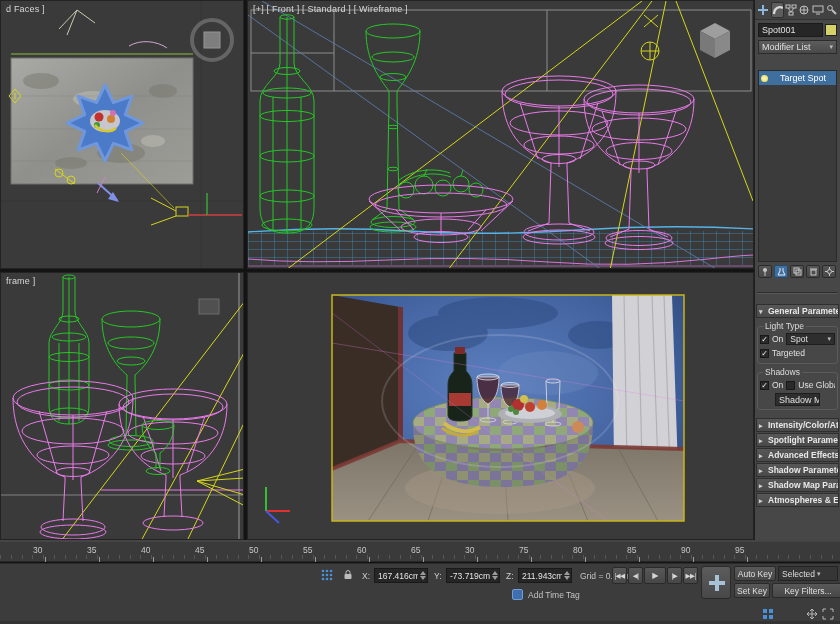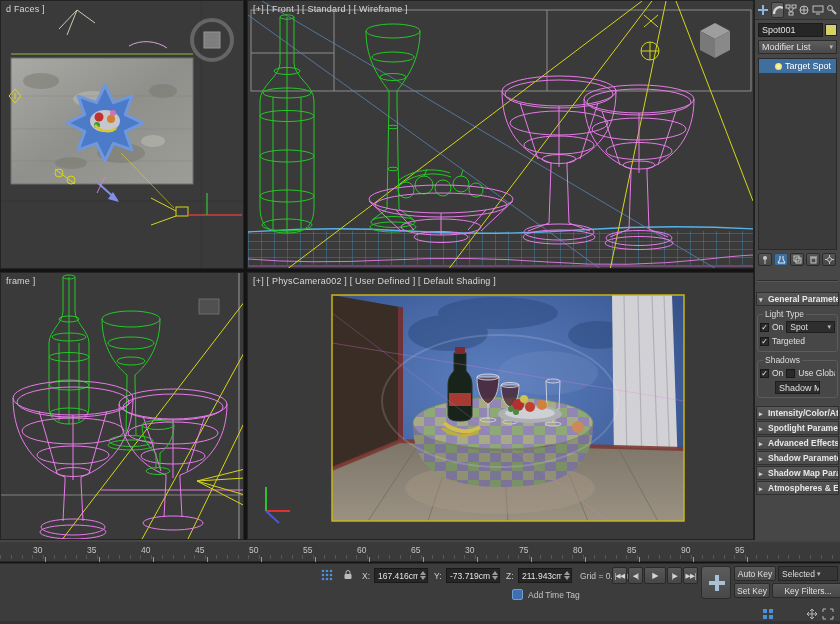--- a/index.html
+++ b/index.html
@@ -20,24 +20,24 @@
           border-left:1px solid #202020;font-size:9px;overflow:hidden}
   .cp-tabs{display:flex;height:20px;align-items:center;padding:1px 2px;gap:1px;background:#424242;border-bottom:1px solid #333}
   .cp-tab{width:13px;height:16px;display:flex;align-items:center;justify-content:center;border-radius:2px}
   .cp-tab.active{background:#5d5d5d;border:1px solid #2e2e2e}
   .cp-namerow{display:flex;gap:2px;margin:3px 3px 0;align-items:center}
   .cp-name{flex:1;height:14px;line-height:13px;background:#262626;border:1px solid #1b1b1b;
            color:#e2e2e2;padding:0 3px;font-size:9px;white-space:nowrap;overflow:hidden}
   .cp-swatch{width:12px;height:12px;background:#d6d26a;border:1px solid #222}
   .cp-dropdown{display:flex;align-items:center;justify-content:space-between;background:#2e2e2e;
                border:1px solid #1e1e1e;color:#e0e0e0;padding:0 3px;height:14px;overflow:hidden;white-space:nowrap}
-  .cp-modlist{margin:3px 3px 4px;background:linear-gradient(#5d5d5d,#494949);border:1px solid #2b2b2b}
+  .cp-modlist{margin:3px 3px 16px;background:linear-gradient(#5d5d5d,#494949);border:1px solid #2b2b2b}
   .dd-arrow{font-size:7px;color:#bdbdbd;margin-left:2px}
   .cp-stack{margin:3px 3px 0;height:192px;background:#3b3b3b;border:1px solid #2a2a2a}
-  .stack-row{height:14px;display:flex;align-items:center;gap:3px;padding:0 16px;
+  .stack-row{height:14px;display:flex;align-items:center;gap:12px;padding:0 2px;
              background:#3f6f9f;color:#fff;font-size:9px;white-space:nowrap;overflow:hidden}
   .bulb{width:7px;height:7px;border-radius:50%;background:radial-gradient(#fff8c0,#e8d44a);flex:0 0 auto}
   .cp-stacktools{display:flex;gap:2px;padding:2px 3px;height:18px;align-items:center}
   .stool{width:14px;height:13px;background:linear-gradient(#565656,#474747);border:1px solid #2b2b2b;
          border-radius:2px;display:flex;align-items:center;justify-content:center}
   .stool.active{background:#3e6f9e;border-color:#274a6b}
   .cp-divider{height:2px;border-top:1px solid #2e2e2e;border-bottom:1px solid #585858;margin:12px 2px 10px}
   .rollout-header{position:relative;height:14px;line-height:13px;margin:1px 1px 0;
                   background:linear-gradient(#575757,#4a4a4a);border:1px solid #2f2f2f;
                   color:#e8e8e8;font-weight:bold;font-size:8.5px;padding-left:11px;
@@ -398,21 +398,20 @@
         <line x1="84" y1="70" x2="436" y2="128" stroke="#e080e0" opacity=".3"></line>
         <line x1="84" y1="40" x2="360" y2="248" stroke="#e080e0" opacity=".25"></line>
       </g>
       <rect x="84" y="22" width="352" height="226" fill="none" stroke="#c9b51a" stroke-width="1.5"></rect>
       <g stroke-width="2">
         <line x1="18" y1="238" x2="42" y2="238" stroke="#e03030"></line>
         <line x1="18" y1="238" x2="18" y2="214" stroke="#30c030"></line>
         <line x1="18" y1="238" x2="31" y2="250" stroke="#4858e0"></line>
       </g>
     </svg>
-    <div class="vp-label">[+] [ PhysCamera002 ] [ User Defined ] [ Default Shading ]</div>
   </div>
 
   <div class="cpanel">
     <div class="cp-tabs">
       <div class="cp-tab">
         <svg width="12" height="12">
             <path d="M6 1V11M1 6H11" stroke="#8cb6dc" stroke-width="2"></path>
           </svg>
       </div>
       <div class="cp-tab active">

